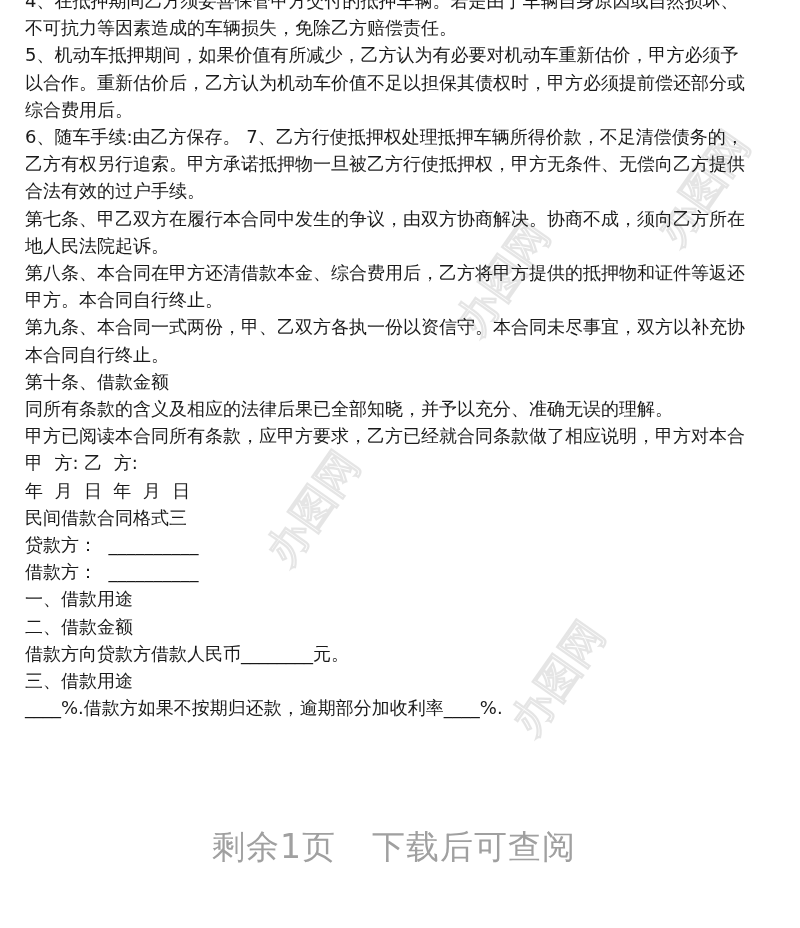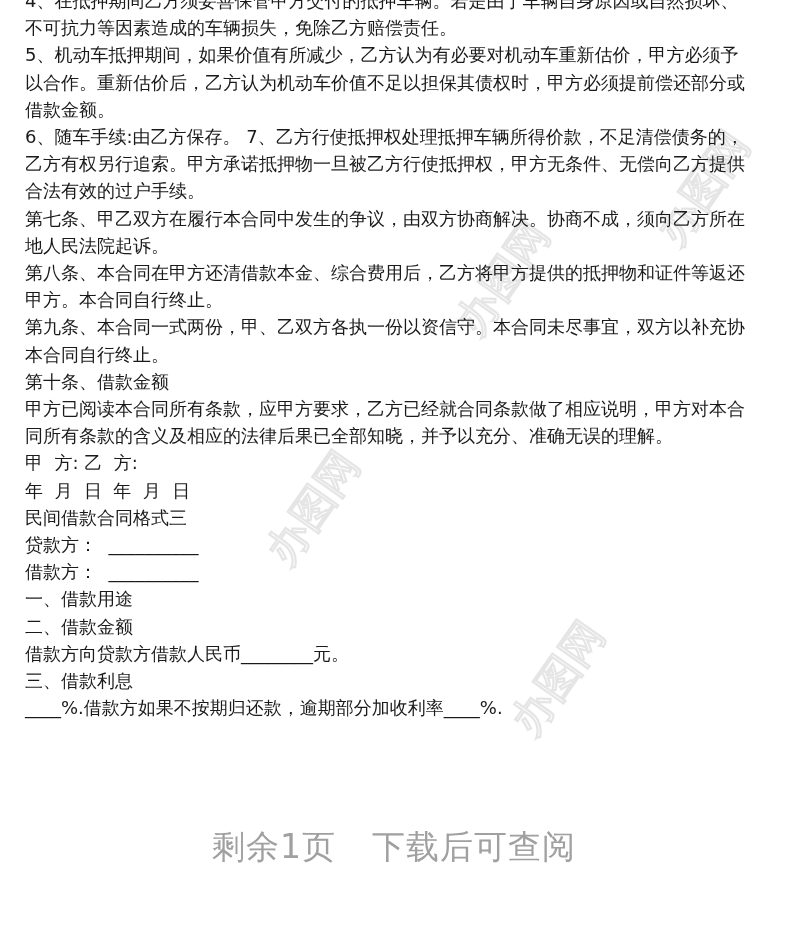--- a/index.html
+++ b/index.html
@@ -31,40 +31,40 @@
 <div class="wm wm-outline" style="left:440px; top:250px;">办图网</div>
 <div class="wm wm-outline" style="left:250px; top:480px;">办图网</div>
 <div class="wm wm-outline" style="left:495px; top:650px;">办图网</div>
 <div class="wm wm-outline" style="left:640px; top:160px;">办图网</div>
 
 <div class="doc">
   <p>4、在抵押期间乙方须妥善保管甲方交付的抵押车辆。若是由于车辆自身原因或自然损坏、</p>
   <p>不可抗力等因素造成的车辆损失，免除乙方赔偿责任。</p>
   <p>5、机动车抵押期间，如果价值有所减少，乙方认为有必要对机动车重新估价，甲方必须予</p>
   <p>以合作。重新估价后，乙方认为机动车价值不足以担保其债权时，甲方必须提前偿还部分或</p>
-  <p>借款金额。</p>
+  <p>综合费用后。</p>
   <p>6、随车手续:由乙方保存。 7、乙方行使抵押权处理抵押车辆所得价款，不足清偿债务的，</p>
   <p>乙方有权另行追索。甲方承诺抵押物一旦被乙方行使抵押权，甲方无条件、无偿向乙方提供</p>
   <p>合法有效的过户手续。</p>
   <p>第七条、甲乙双方在履行本合同中发生的争议，由双方协商解决。协商不成，须向乙方所在</p>
   <p>地人民法院起诉。</p>
   <p>第八条、本合同在甲方还清借款本金、综合费用后，乙方将甲方提供的抵押物和证件等返还</p>
   <p>甲方。本合同自行终止。</p>
   <p>第九条、本合同一式两份，甲、乙双方各执一份以资信守。本合同未尽事宜，双方以补充协</p>
   <p>本合同自行终止。</p>
   <p>第十条、借款金额</p>
+  <p>同所有条款的含义及相应的法律后果已全部知晓，并予以充分、准确无误的理解。</p>
   <p>甲方已阅读本合同所有条款，应甲方要求，乙方已经就合同条款做了相应说明，甲方对本合</p>
-  <p>同所有条款的含义及相应的法律后果已全部知晓，并予以充分、准确无误的理解。</p>
   <p>甲  方: 乙  方:</p>
   <p>年  月  日  年  月  日</p>
   <p>民间借款合同格式三</p>
   <p>贷款方：  __________</p>
   <p>借款方：  __________</p>
   <p>一、借款用途</p>
   <p>二、借款金额</p>
   <p>借款方向贷款方借款人民币________元。</p>
-  <p>三、借款利息</p>
+  <p>三、借款用途</p>
   <p>____%.借款方如果不按期归还款，逾期部分加收利率____%.</p>
 </div>
 
 <div class="footer">
   <span>剩余1页</span><span class="gap"></span><span>下载后可查阅</span>
 </div>
 
 </body></html>

